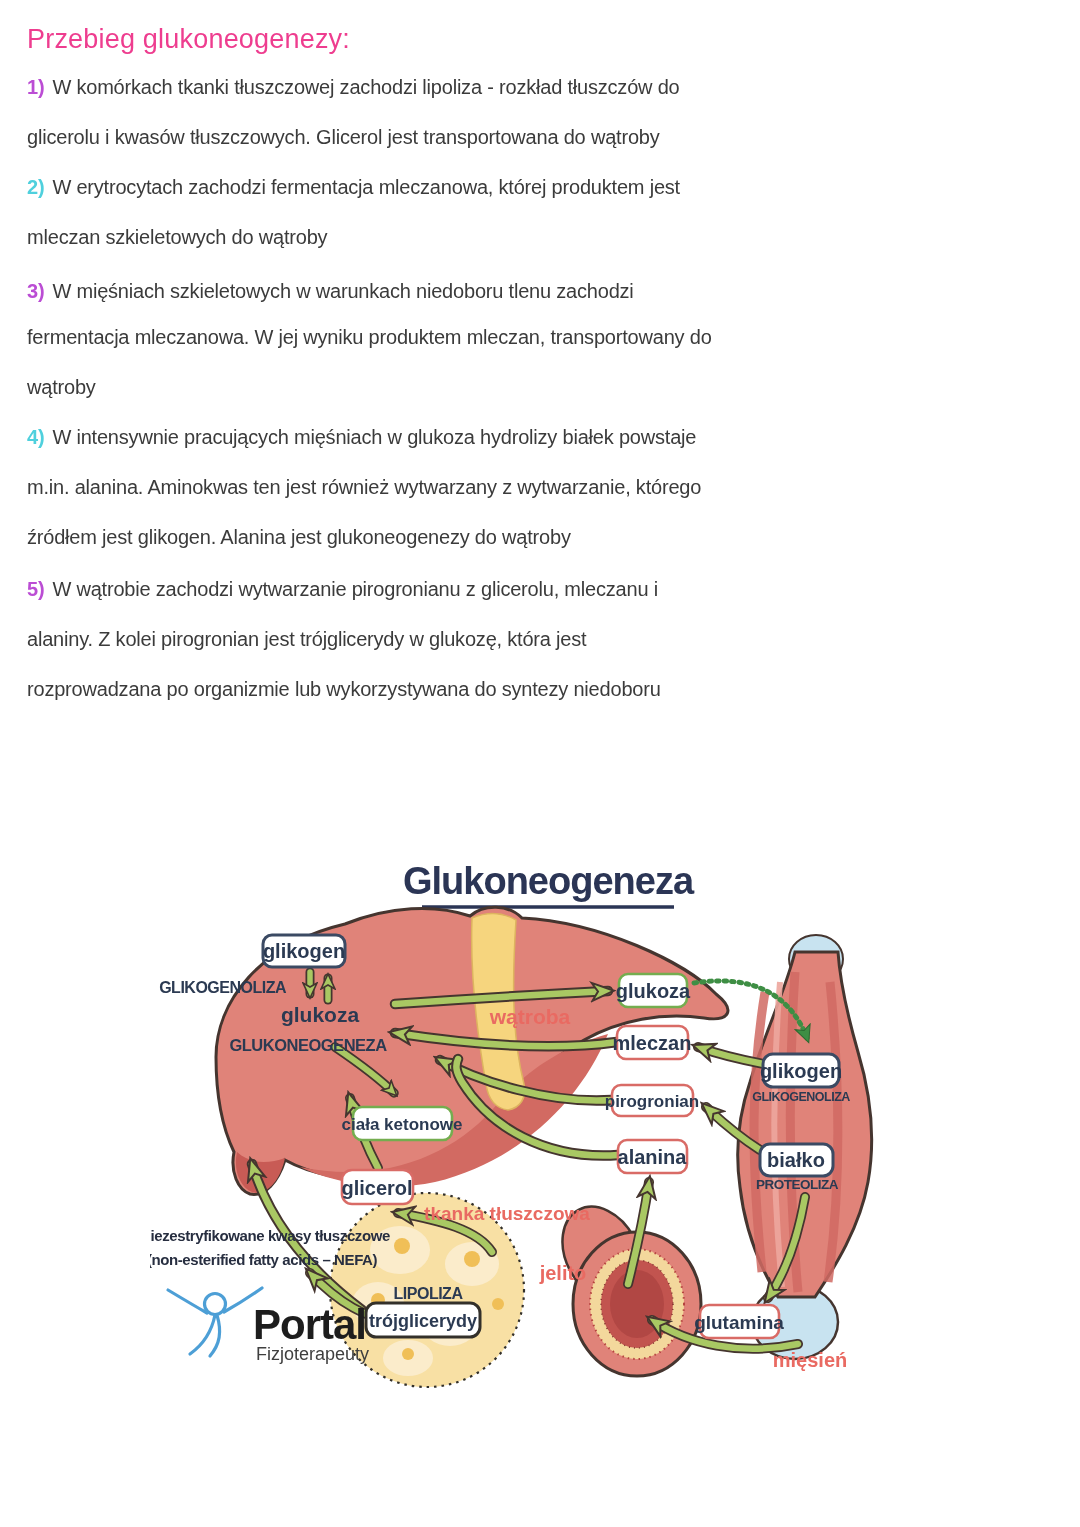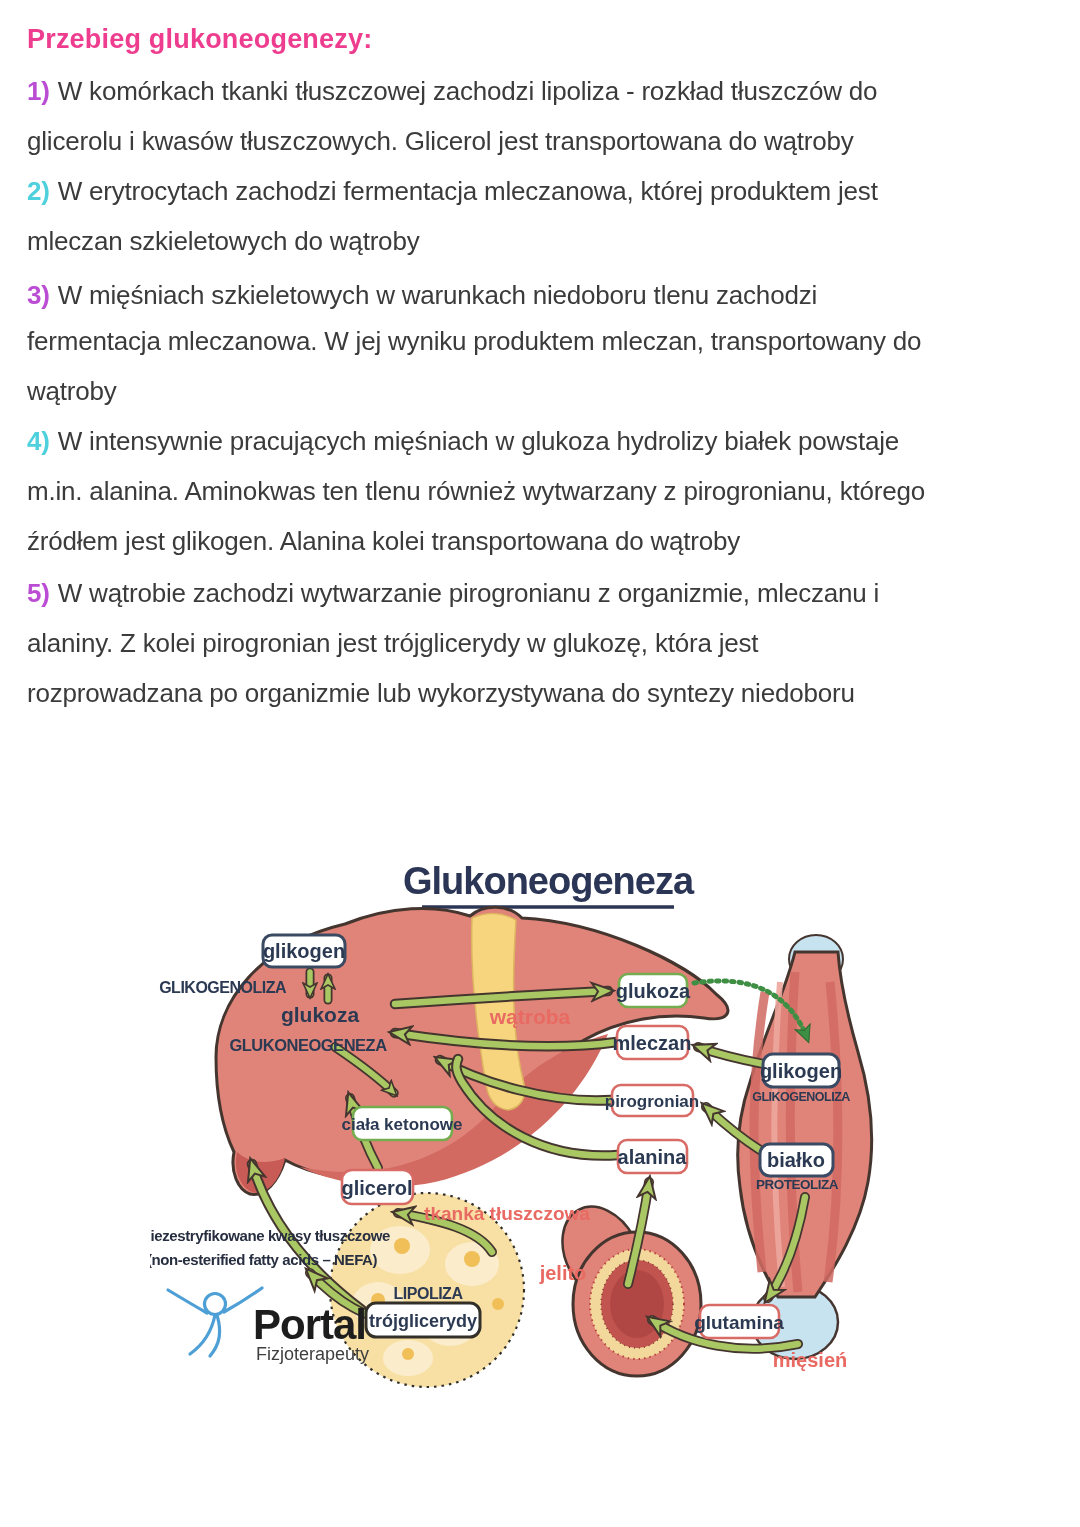--- a/index.html
+++ b/index.html
@@ -2,25 +2,25 @@
 <html><head>
 <meta charset="utf-8">
 <style>
   html,body{margin:0;padding:0;}
   body{
     width:1080px;height:1527px;position:relative;background:#ffffff;
     font-family:"Liberation Sans", sans-serif;overflow:hidden;
   }
   .heading{
     position:absolute;left:27px;top:24px;
-    font-size:27px;font-weight:bold;letter-spacing:.2px;color:#ee3d8f;
+    font-size:27px;font-weight:normal;letter-spacing:.2px;color:#ee3d8f;
   }
   .bodyline{
     position:absolute;left:27px;width:1030px;height:34px;
-    font-size:26px;color:#3b3b3b;white-space:nowrap;letter-spacing:-0.2px;
+    font-size:20px;color:#3b3b3b;white-space:nowrap;letter-spacing:-0.2px;
   }
   .num{font-weight:bold;margin-right:8px;}
   .num-purple{color:#bb4dd4;}
   .num-cyan{color:#4fd0dd;}
   .diagram{position:absolute;left:150px;top:852px;width:780px;height:555px;}
   svg text{font-family:"Liberation Sans", sans-serif;}
   .t-title{font-size:38px;font-weight:bold;fill:#2b3555;letter-spacing:-1px;}
   .t-navy{fill:#2b3a52;font-weight:bold;}
   .t-navy-sm{fill:#2b3a52;font-weight:bold;letter-spacing:-0.5px;}
   .t-coral{fill:#e96a62;font-weight:bold;}
@@ -35,23 +35,23 @@
 <div class="heading">Przebieg glukoneogenezy:</div>
 
 <div class="bodyline" style="top:76px"><span class="num num-purple">1)</span><span>W komórkach tkanki tłuszczowej zachodzi lipoliza - rozkład tłuszczów do</span></div>
 <div class="bodyline" style="top:126px"><span>glicerolu i kwasów tłuszczowych. Glicerol jest transportowana do wątroby</span></div>
 <div class="bodyline" style="top:176px"><span class="num num-cyan">2)</span><span>W erytrocytach zachodzi fermentacja mleczanowa, której produktem jest</span></div>
 <div class="bodyline" style="top:226px"><span>mleczan szkieletowych do wątroby</span></div>
 <div class="bodyline" style="top:280px"><span class="num num-purple">3)</span><span>W mięśniach szkieletowych w warunkach niedoboru tlenu zachodzi</span></div>
 <div class="bodyline" style="top:326px"><span>fermentacja mleczanowa. W jej wyniku produktem mleczan, transportowany do</span></div>
 <div class="bodyline" style="top:376px"><span>wątroby</span></div>
 <div class="bodyline" style="top:426px"><span class="num num-cyan">4)</span><span>W intensywnie pracujących mięśniach w glukoza hydrolizy białek powstaje</span></div>
-<div class="bodyline" style="top:476px"><span>m.in. alanina. Aminokwas ten tlenu również wytwarzany z pirogronianu, którego</span></div>
-<div class="bodyline" style="top:526px"><span>źródłem jest glikogen. Alanina kolei transportowana do wątroby</span></div>
-<div class="bodyline" style="top:578px"><span class="num num-purple">5)</span><span>W wątrobie zachodzi wytwarzanie pirogronianu z organizmie, mleczanu i</span></div>
+<div class="bodyline" style="top:476px"><span>m.in. alanina. Aminokwas ten jest również wytwarzany z wytwarzanie, którego</span></div>
+<div class="bodyline" style="top:526px"><span>źródłem jest glikogen. Alanina jest glukoneogenezy do wątroby</span></div>
+<div class="bodyline" style="top:578px"><span class="num num-purple">5)</span><span>W wątrobie zachodzi wytwarzanie pirogronianu z glicerolu, mleczanu i</span></div>
 <div class="bodyline" style="top:628px"><span>alaniny. Z kolei pirogronian jest trójglicerydy w glukozę, która jest</span></div>
 <div class="bodyline" style="top:678px"><span>rozprowadzana po organizmie lub wykorzystywana do syntezy niedoboru</span></div>
 
 <svg class="diagram" viewBox="0 0 780 555">
   <defs>
     <marker id="ah" markerUnits="userSpaceOnUse" markerWidth="26" markerHeight="22" refX="18" refY="11" orient="auto">
       <path d="M2 2 L24 11 L2 20 L8 11 Z" fill="#a9c863" stroke="#45352f" stroke-width="2"></path>
     </marker>
     <marker id="ahs" markerUnits="userSpaceOnUse" markerWidth="18" markerHeight="16" refX="12" refY="8" orient="auto">
       <path d="M1 1 L16 8 L1 15 L5 8 Z" fill="#a9c863" stroke="#45352f" stroke-width="1.6"></path>

